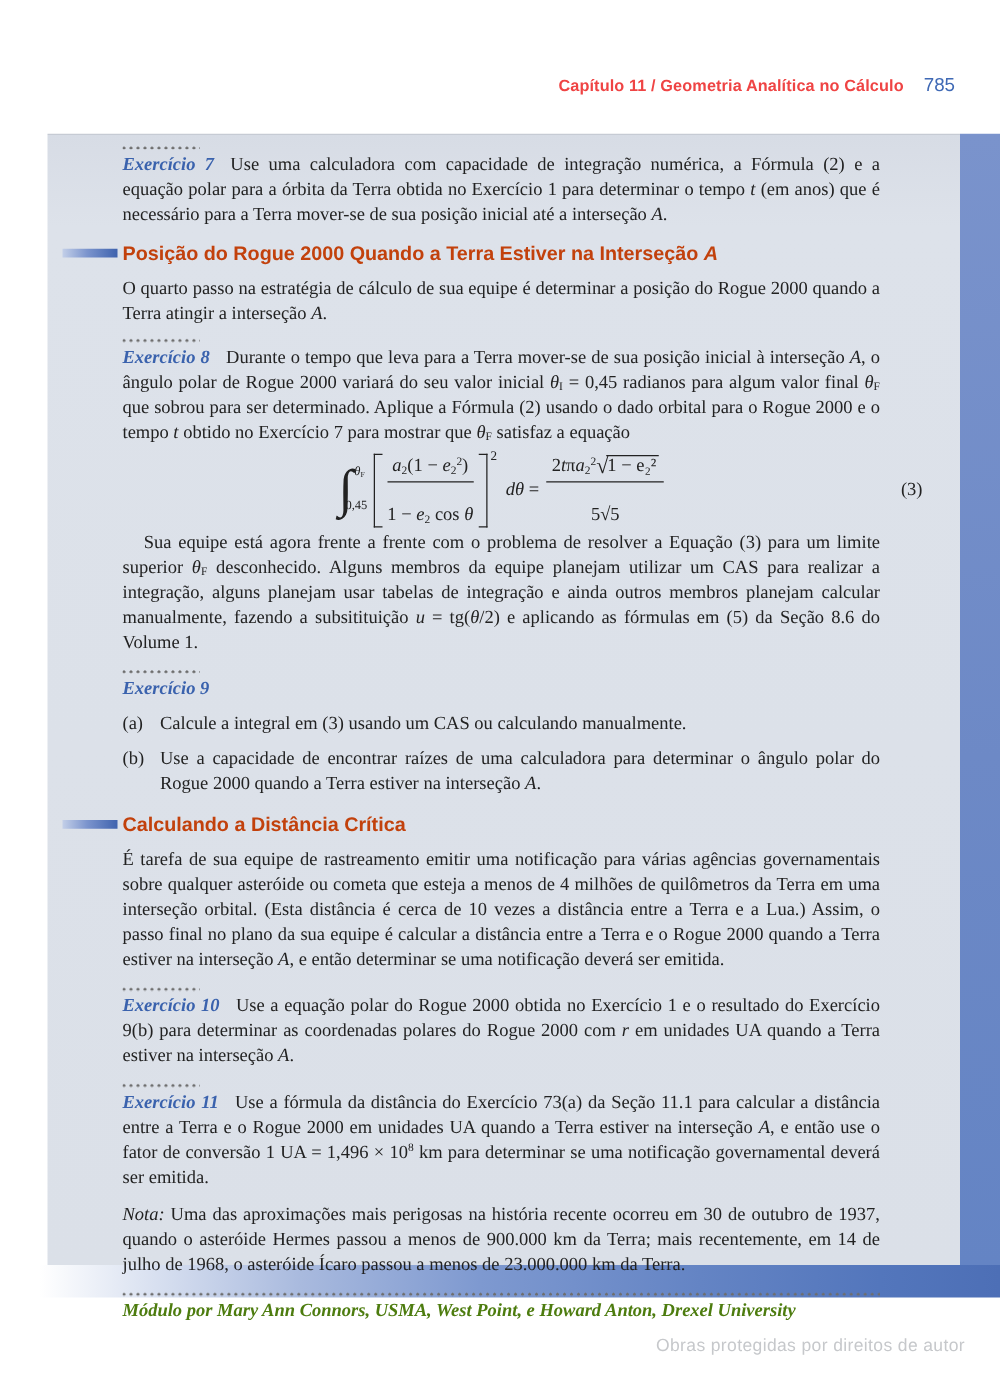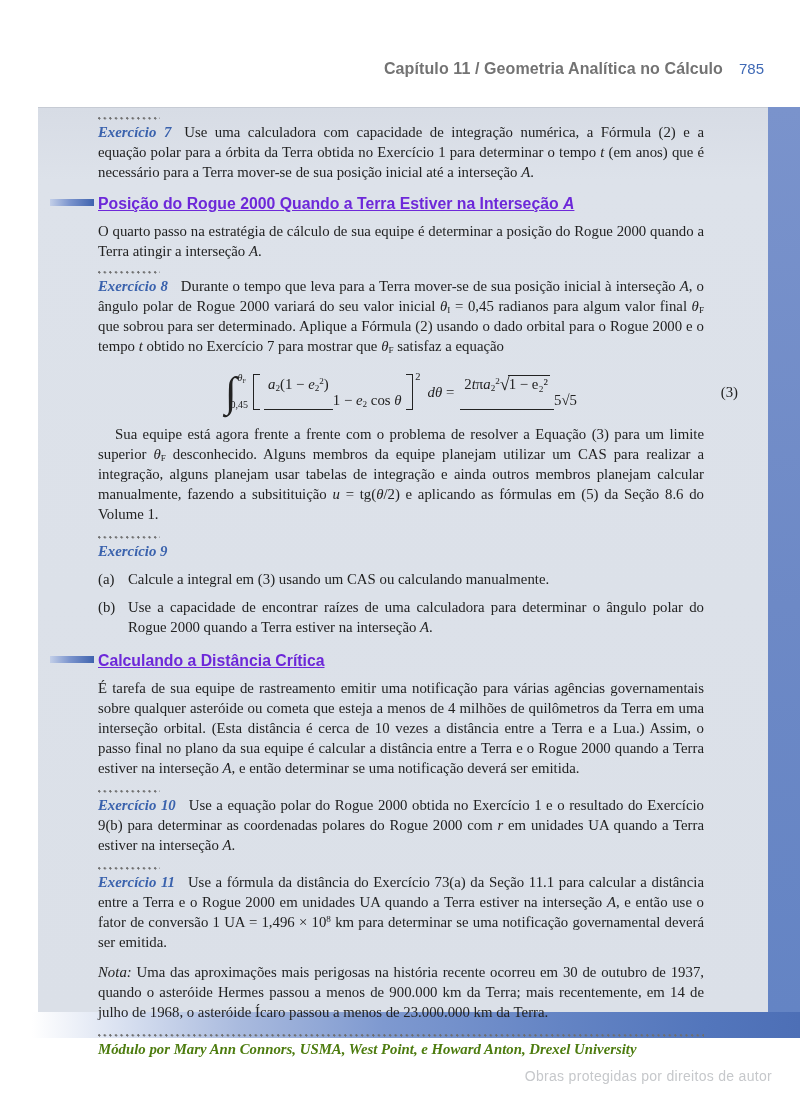--- a/index.html
+++ b/index.html
@@ -6,21 +6,21 @@
   body{
     width:800px;height:1112px;background:#ffffff;position:relative;
     font-family:"Liberation Serif", serif; color:#222;
     -webkit-font-smoothing:antialiased;
   }
   .page{position:absolute;inset:0;overflow:hidden;}
 
   
   .header{position:absolute;top:60px;right:36px;display:flex;align-items:baseline;gap:16px;
     font-family:"Liberation Sans", sans-serif;}
-  .chapter{font-weight:bold;font-size:16px;color:#737373;letter-spacing:.1px;}
+  .chapter{font-weight:bold;font-size:13px;color:#ef4444;letter-spacing:.1px;}
   .pagenum{color:#3f69b5;font-size:15px;}
 
   
   .module-box{position:absolute;left:38px;top:107px;width:730px;height:905px;
     background:linear-gradient(180deg,#d7dce5 0%,#dde2ea 8%,#dbe0e8 100%);
     border-top:1px solid #c6cbd4;}
   .side-strip{position:absolute;left:768px;top:107px;width:32px;height:905px;
     background:linear-gradient(180deg,#7a93cc 0%,#6d89c6 55%,#6484c4 100%);}
   .bottom-band{position:absolute;left:0;top:1012px;width:800px;height:26px;
     background:linear-gradient(90deg,#ffffff 0%,#ffffff 4%,#dde4f2 14%,#a9bade 30%,#7e99d0 48%,#6484c4 70%,#5376bc 88%,#4d6fb6 100%);}
@@ -31,21 +31,21 @@
   .indent{text-indent:17px;}
 
   .dots{width:62px;height:3px;margin-bottom:2px;background-repeat:repeat-x;
     background-image:radial-gradient(circle at 1.2px 1.4px,#6e6e6e 1.05px,transparent 1.3px);
     background-size:5.6px 3px;}
   .dots.full{width:100%;}
 
   .exlabel{font-style:italic;font-weight:bold;color:#3a62ad;margin-right:13px;}
 
   .sect{position:relative;font-family:"Liberation Sans", sans-serif;font-weight:bold;
-    font-size:15.8px;color:#6d28d9;line-height:19px;text-decoration:underline;}
+    font-size:15.8px;color:#c2410c;line-height:19px;}
   .sect .bar{position:absolute;left:-48px;top:5px;width:44px;height:7px;
     background:linear-gradient(90deg,#c3cfe8 0%,#7b94cd 45%,#3f63ae 100%);}
 
   .mt5{margin-top:5px;}  .mt8{margin-top:8px;}  .mt10{margin-top:10px;}
   .mt12{margin-top:12px;} .mt14{margin-top:14px;}
 
   .it{font-style:italic;}
   sub,sup{font-size:62%;line-height:0;}
   sub{vertical-align:-0.25em;} sup{vertical-align:0.55em;}
 
@@ -61,21 +61,21 @@
   .int-sign{font-size:42px;line-height:50px;font-style:normal;}
   .int-lims{display:inline-flex;flex-direction:column;justify-content:space-between;height:48px;
     font-size:10px;margin-left:1px;}
   .int-up{align-self:flex-start;margin-top:0;}
   .int-lo{margin-left:-7px;margin-bottom:1px;}
   .brk{display:inline-flex;align-items:center;position:relative;margin:0 4px 0 5px;padding:0 7px 0 0;}
   .br-l,.br-r{width:6px;align-self:stretch;}
   .br-l{border-left:1.6px solid #222;border-top:1.6px solid #222;border-bottom:1.6px solid #222;margin-right:4px;}
   .br-r{border-right:1.6px solid #222;border-top:1.6px solid #222;border-bottom:1.6px solid #222;margin-left:4px;}
   .brk-exp{position:absolute;top:-7px;right:-1px;font-size:10.5px;}
-  .frac{display:inline-flex;flex-direction:row;text-align:center;}
+  .frac{display:inline-flex;flex-direction:column;text-align:center;}
   .frac .num{padding:0 4px 2px;border-bottom:1.2px solid #222;}
   .frac .den{padding-top:16px;}
   .diff{margin:0 6px 0 4px;}
   .rad{border-top:1.2px solid #222;padding:0 2px 0 1px;margin-top:20px;}
   .big{font-size:18px;margin-right:-2px;vertical-align:-1px;}
   .eq-num{position:absolute;right:-34px;top:50%;transform:translateY(-50%);}
 
   
   .credit{font-style:italic;font-weight:bold;color:#4d7c0f;margin-top:2px;}
   .footer{position:absolute;top:1068px;right:28px;font-family:"Liberation Sans", sans-serif;

